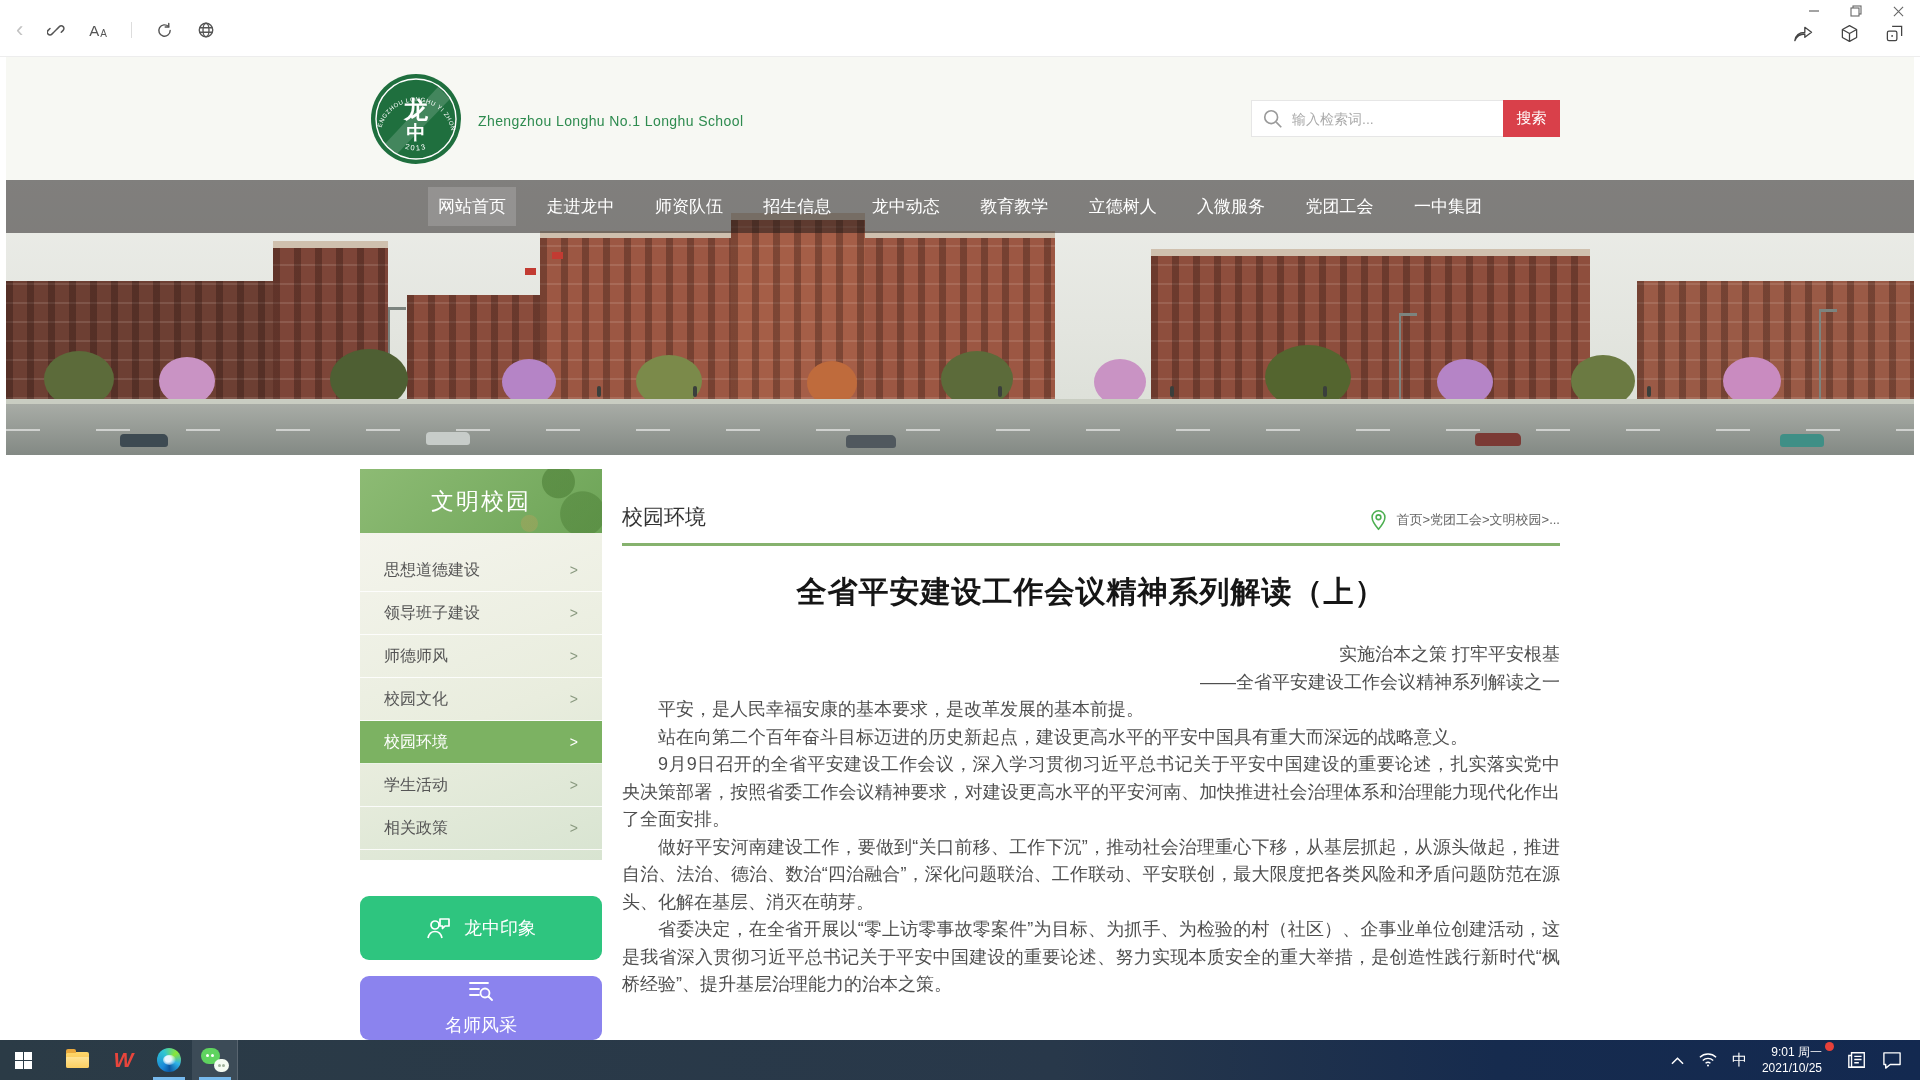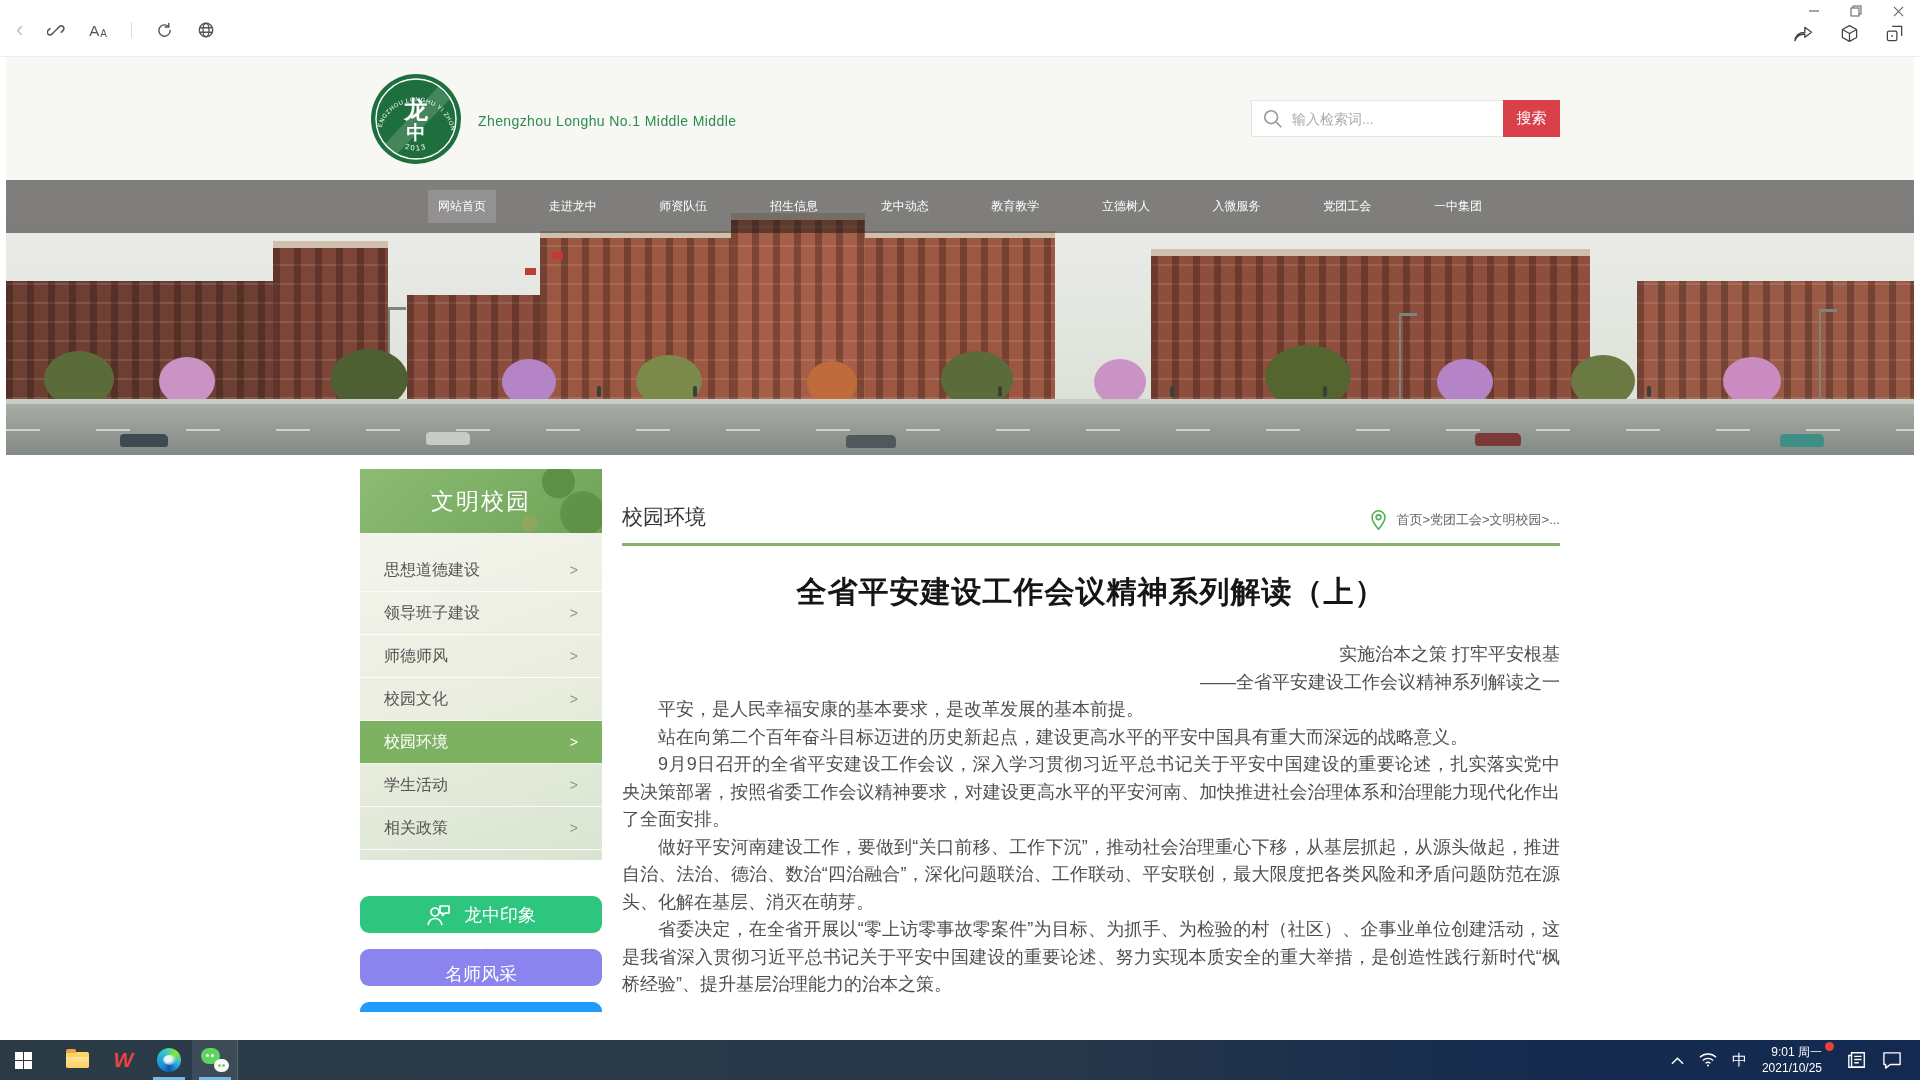--- a/index.html
+++ b/index.html
@@ -35,21 +35,21 @@
   .search .box { position:relative; width:252px; height:37px; background:#fff; border:1px solid #e6e6e6; border-right:none; }
   .search input { width:100%; height:100%; border:none; outline:none; padding:0 8px 0 40px; font-size:14px; color:#444; background:transparent; }
   .search input::placeholder { color:#aaa; }
   .mag { position:absolute; left:10px; top:7px; }
   .search button { width:57px; height:37px; background:#d9404a; color:#fff; border:none; font-size:15px; cursor:pointer; }
 
   
   .banner { position:relative; height:275px; overflow:hidden; background:linear-gradient(#edeeea,#e3e5df 55%,#d9ddd5); }
   .mainnav { position:absolute; top:0; left:0; right:0; height:53px; background:rgba(28,24,24,.52); z-index:5; }
   .mainnav .container { height:53px; display:flex; align-items:center; justify-content:space-between; padding:0 68px; }
-  .mainnav a { color:#fff; font-size:12px; text-decoration:none; padding:8px 10px; white-space:nowrap; }
+  .mainnav a { color:#fff; font-size:17px; text-decoration:none; padding:8px 10px; white-space:nowrap; }
   .mainnav a.hl { background:rgba(255,255,255,.16); }
 
   
   .art { position:absolute; inset:0; }
   .bldg { position:absolute; bottom:56px;
     background-image:
       repeating-linear-gradient(90deg, rgba(30,12,8,.30) 0 7px, rgba(255,255,255,0) 7px 21px),
       repeating-linear-gradient(0deg, rgba(255,245,235,.12) 0 2px, rgba(255,255,255,0) 2px 19px);
   }
   .cornice { position:absolute; left:0; right:0; top:0; height:7px; background:#cfc0ae; }
@@ -75,21 +75,21 @@
       radial-gradient(circle at 92% 70%, rgba(72,122,50,.45) 0 22px, transparent 23px),
       radial-gradient(circle at 70% 85%, rgba(190,160,90,.35) 0 8px, transparent 9px),
       linear-gradient(135deg,#8dbb74,#6da457); }
   .sb-list { list-style:none; padding:16px 0 10px; background:linear-gradient(160deg,#f4f4ec 0%,#e9edde 55%,#d8e4d1 100%); }
   .sb-list li { height:43px; display:flex; align-items:center; justify-content:space-between; padding:0 24px;
     font-size:16px; color:#555; border-bottom:1px solid rgba(255,255,255,.85); cursor:pointer; }
   .sb-list li .arr { color:#8a9a80; font-size:14px; }
   .sb-list li.active { background:#7cb262; color:#fff; margin:0 -0px; }
   .sb-list li.active .arr { color:#fff; }
   .sb-btns { margin-top:36px; }
-  .sb-btn { height:37px; border-radius:9px; margin-bottom:16px; display:flex; align-items:center; justify-content:center;
+  .sb-btn { height:64px; border-radius:9px; margin-bottom:16px; display:flex; align-items:center; justify-content:center;
     gap:12px; color:#fff; font-size:18px; cursor:pointer; }
   .sb-btn.green { background:#2ec57f; }
   .sb-btn.purple { background:#8b83ee;flex-direction:column; }
   .sb-btn.blue { background:#1f9bfb; height:10px; border-radius:9px 9px 0 0; margin-bottom:0; }
 
   
   .main { flex:1; min-width:0; }
   .crumb-row { display:flex; justify-content:space-between; align-items:flex-end; padding:34px 0 12px; border-bottom:3px solid #86b26e; }
   .sec-title { font-size:21px; color:#333; font-weight:500; }
   .crumb { display:flex; align-items:center; gap:8px; font-size:13px; color:#666; }
@@ -217,21 +217,21 @@
             <text font-size="6" fill="#fff" letter-spacing="0.6" font-family="Liberation Sans,sans-serif">
               <textPath href="#ringTop" startOffset="50%" text-anchor="middle">ZHENGZHOU LONGHU YI ZHONG</textPath>
             </text>
             <text font-size="7.5" fill="#fff" letter-spacing="1.5" font-family="Liberation Sans,sans-serif">
               <textPath href="#ringBot" startOffset="50%" text-anchor="middle">2013</textPath>
             </text>
             <text x="46" y="45" font-size="24" fill="#fff" text-anchor="middle" font-weight="bold">龙</text>
             <text x="46" y="66" font-size="19" fill="#fff" text-anchor="middle" font-weight="bold">中</text>
           </svg>
           <div>
-            <div class="name-en">Zhengzhou Longhu No.1 Middle Middle</div>
+            <div class="name-en">Zhengzhou Longhu No.1 Longhu School</div>
           </div>
         </div>
         <div class="search">
           <div class="box">
             <svg class="mag" width="22" height="22" viewBox="0 0 24 24" fill="none" stroke="#9a9a9a" stroke-width="1.8">
                 <circle cx="10" cy="10" r="7"></circle>
                 <path d="M15.5 15.5L21 21"></path>
               </svg>
             <input placeholder="输入检索词..." style="">
           </div>

